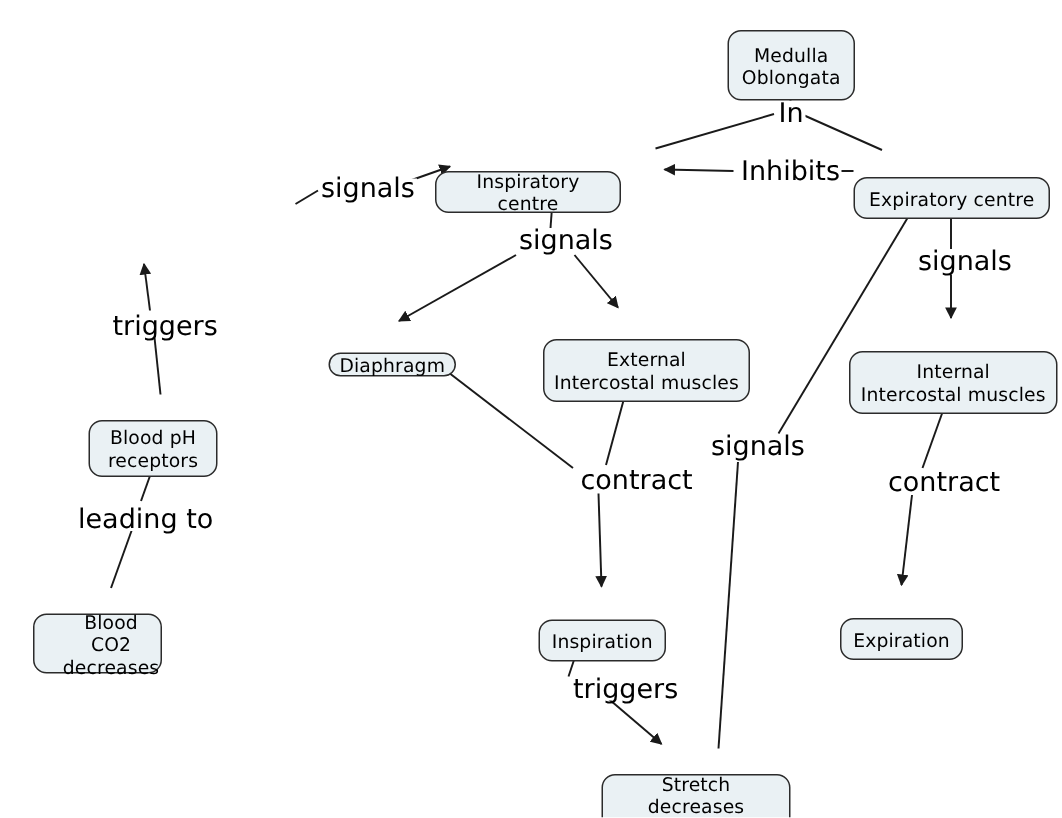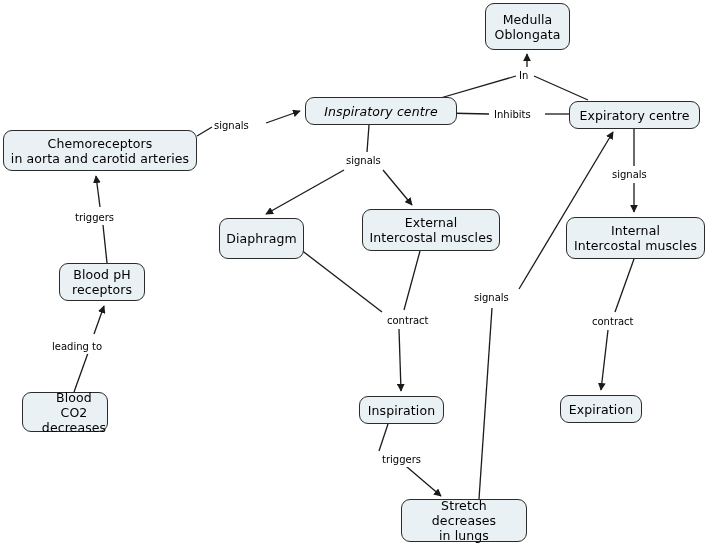--- a/index.html
+++ b/index.html
@@ -32,27 +32,28 @@
     align-items: center;
     justify-content: center;
     text-align: center;
     color: #000000;
     font-size: 12.5px;
     line-height: 15px;
     letter-spacing: 0.1px;
     z-index: 3;
     white-space: pre-line;
     padding: 2px 6px;
+    margin-top: 17px;
   }
   .edge-label {
     position: absolute;
     z-index: 4;
     background: #ffffff;
     color: #000000;
-    font-size: 10px;
+    font-size: 18px;
     line-height: 14px;
     white-space: nowrap;
     padding: 0 1px;
   }
 </style>
 </head>
 <body>
 
 <div id="canvas">
 
@@ -105,28 +106,26 @@
       <path d="M 400 461 L 441 496" marker-end="url(#ah)"></path>
 
       <path d="M 479 499 L 492 308"></path>
       <path d="M 519 289 L 613 132" marker-end="url(#ah)"></path>
     </g>
   </svg>
 
   <div class="node" style="left:485px;top:3px;width:85px;height:47px;">Medulla
 Oblongata</div>
 
-  <div class="node" style="left:305px;top:97px;width:152px;height:28px;font-style:italic;">Inspiratory centre</div>
+  <div class="node" style="left:290px;top:97px;width:124px;height:28px;">Inspiratory centre</div>
 
   <div class="node" style="left:569px;top:101px;width:131px;height:28px;">Expiratory centre</div>
 
-  <div class="node" style="left:3px;top:130px;width:194px;height:41px;">Chemoreceptors
-in aorta and carotid arteries</div>
 
-  <div class="node" style="left:219px;top:218px;width:85px;height:41px;">Diaphragm</div>
+  <div class="node" style="left:219px;top:218px;width:85px;height:16px;">Diaphragm</div>
 
   <div class="node" style="left:362px;top:209px;width:138px;height:42px;">External
 Intercostal muscles</div>
 
   <div class="node" style="left:566px;top:217px;width:139px;height:42px;">Internal
 Intercostal muscles</div>
 
   <div class="node" style="left:59px;top:263px;width:86px;height:38px;">Blood pH
 receptors</div>
 

